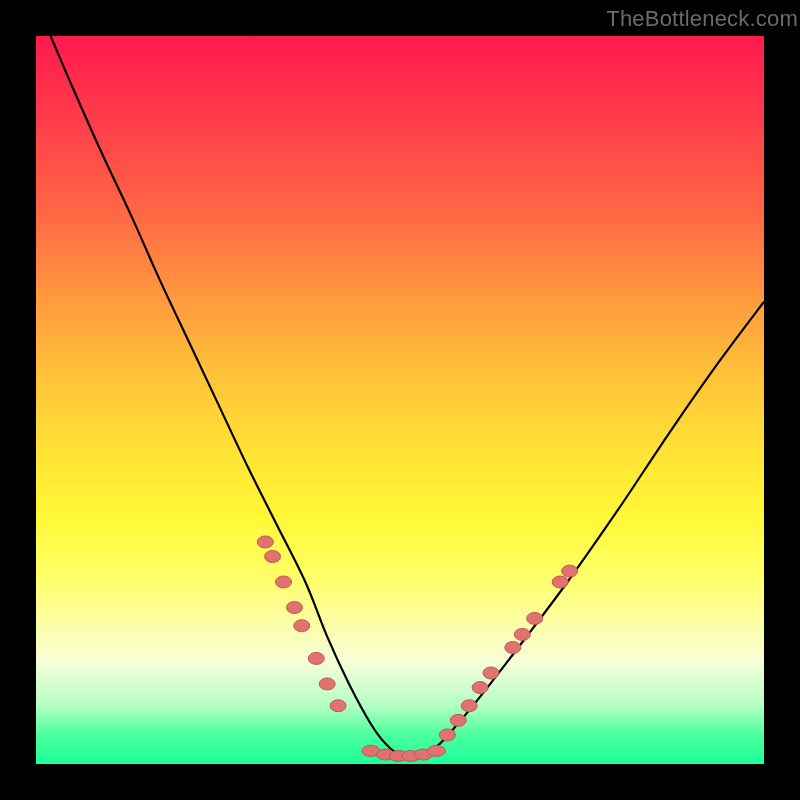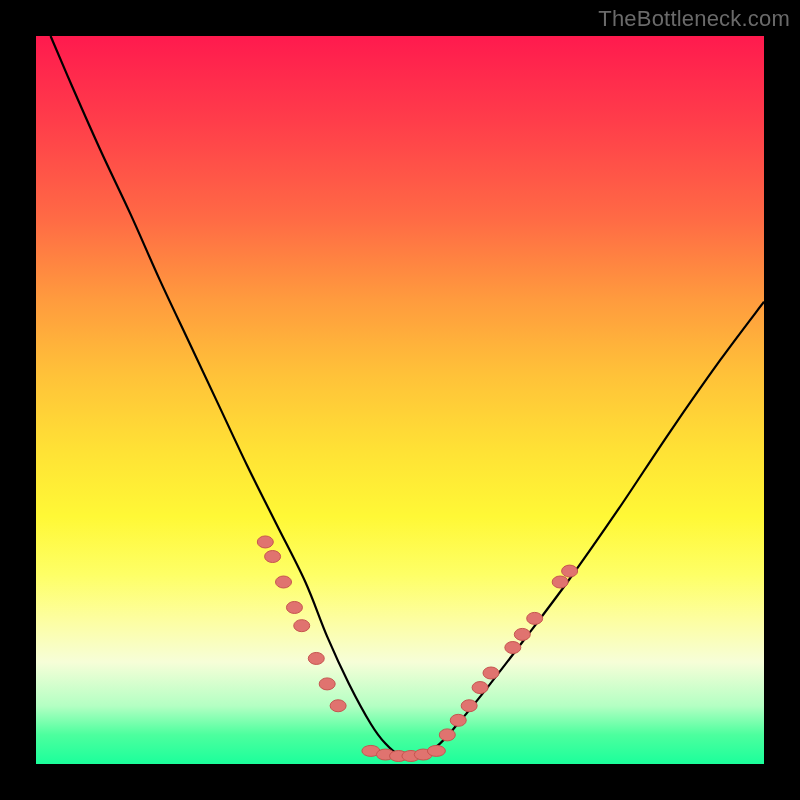--- a/index.html
+++ b/index.html
@@ -36,21 +36,21 @@
       #feff66 74%,
       #fdfe9f 80%,
       #f6fed8 86%,
       #b4ffc3 92%,
       #4cff9e 96%,
       #1bff9b 100%);
   }
   .watermark {
     position: absolute;
     top: 6px;
-    right: 10px;
+    right: 2px;
     color: #6a6a6a;
     font-size: 22px;
     font-weight: 500;
     letter-spacing: 0.2px;
     z-index: 20;
   }
   svg.curve {
     position: absolute;
     left: 0;
     top: 0;

